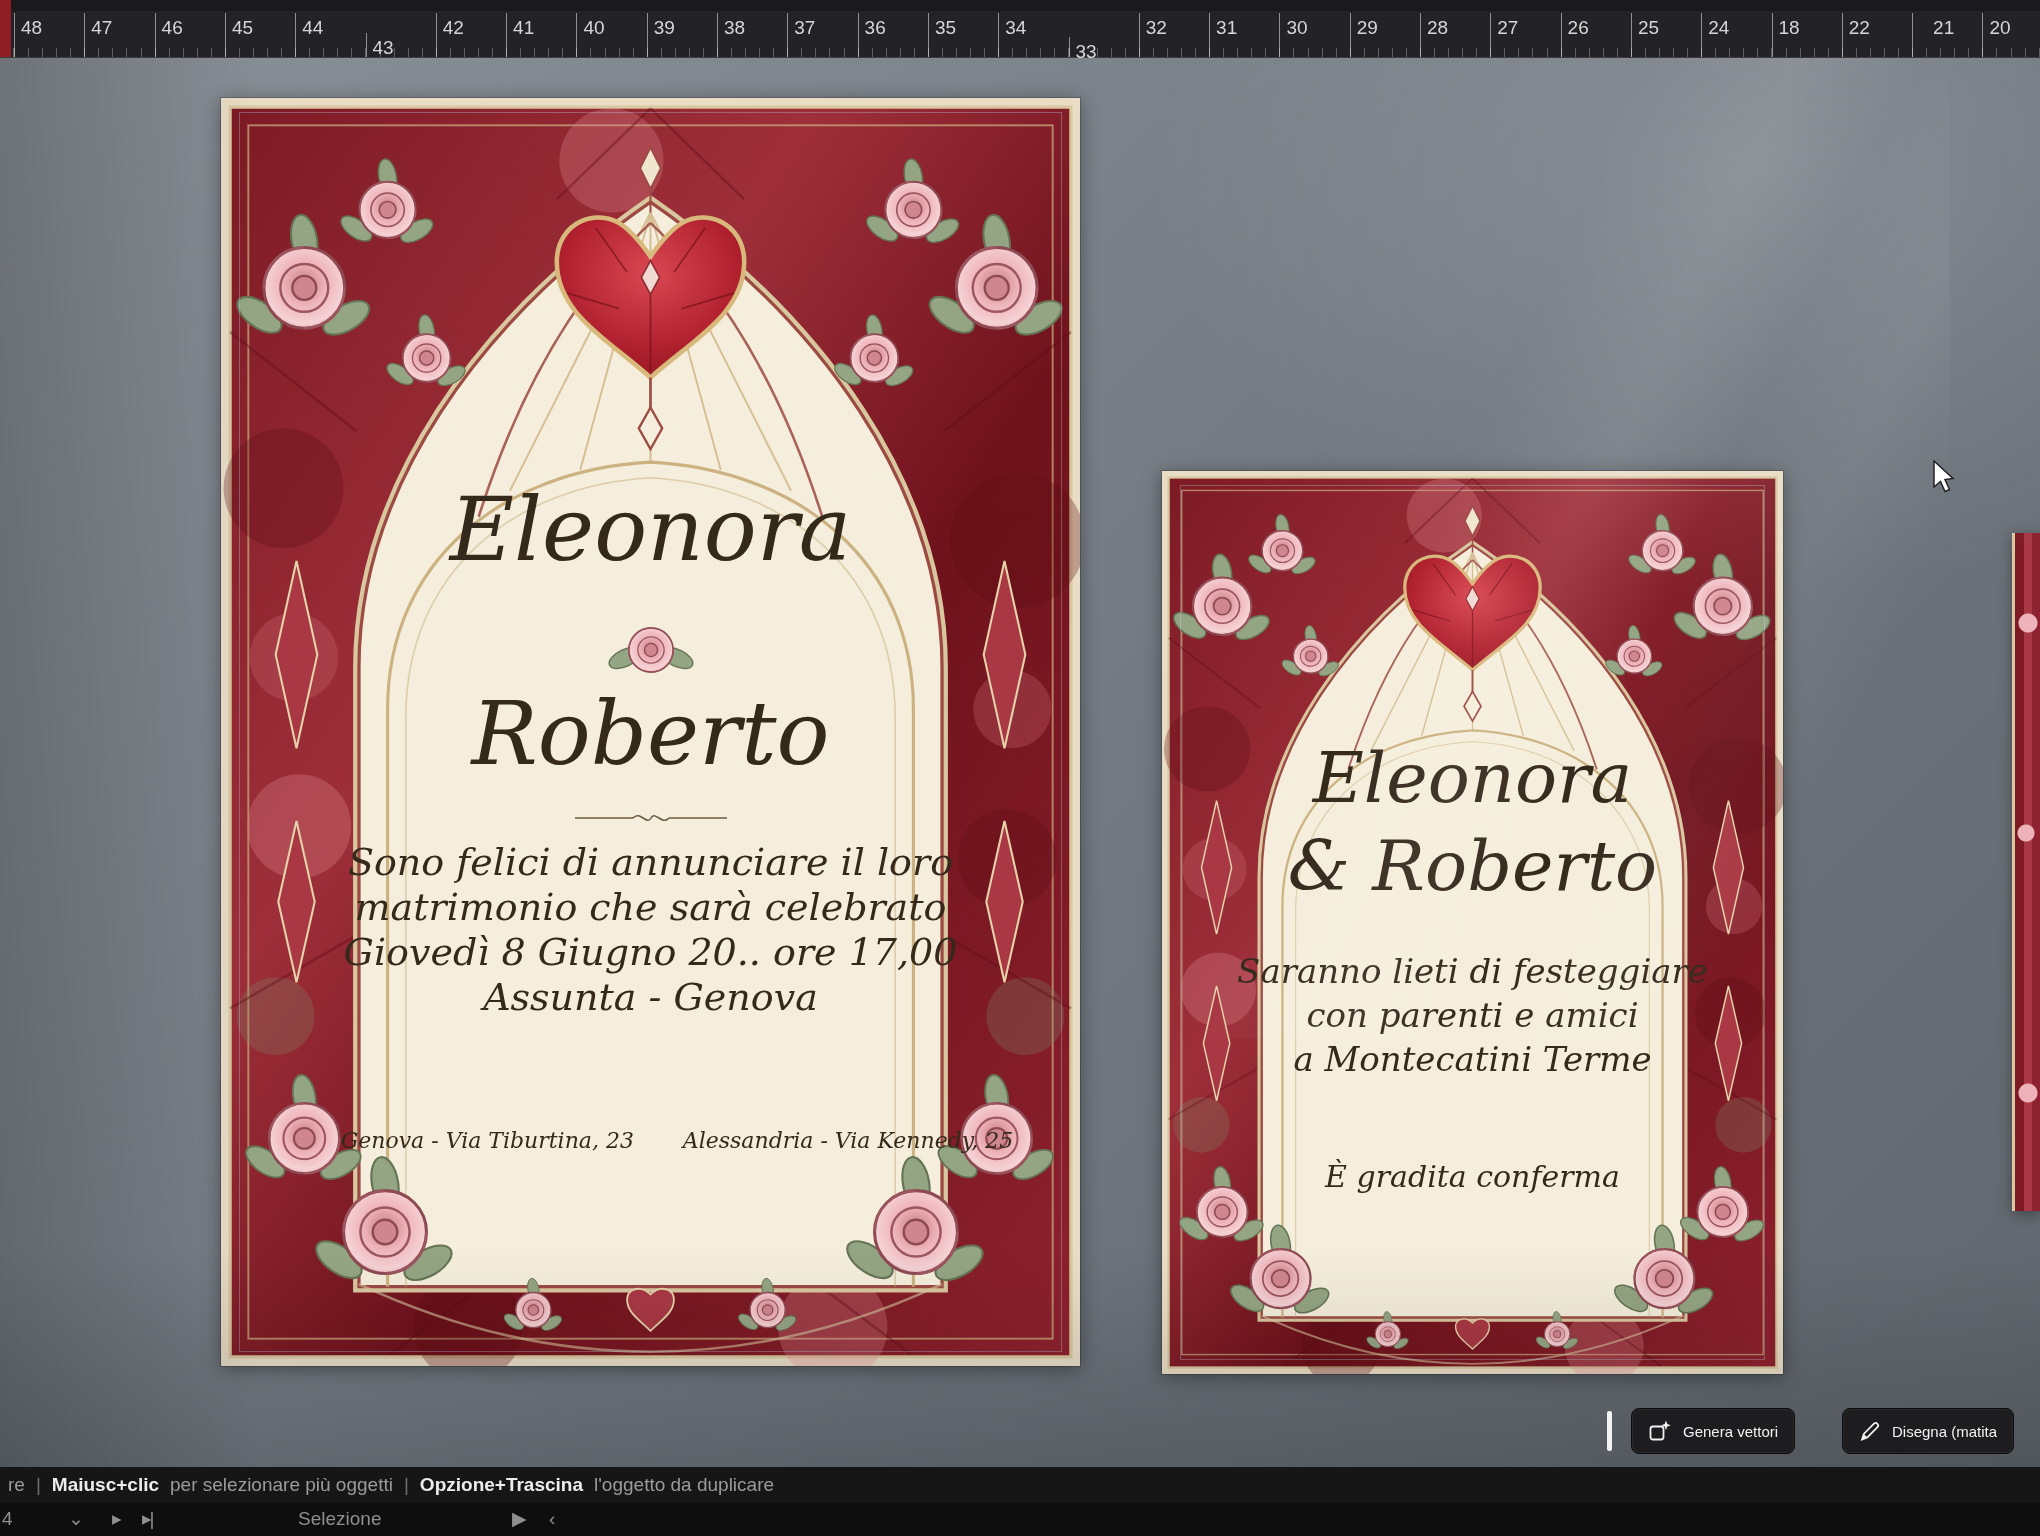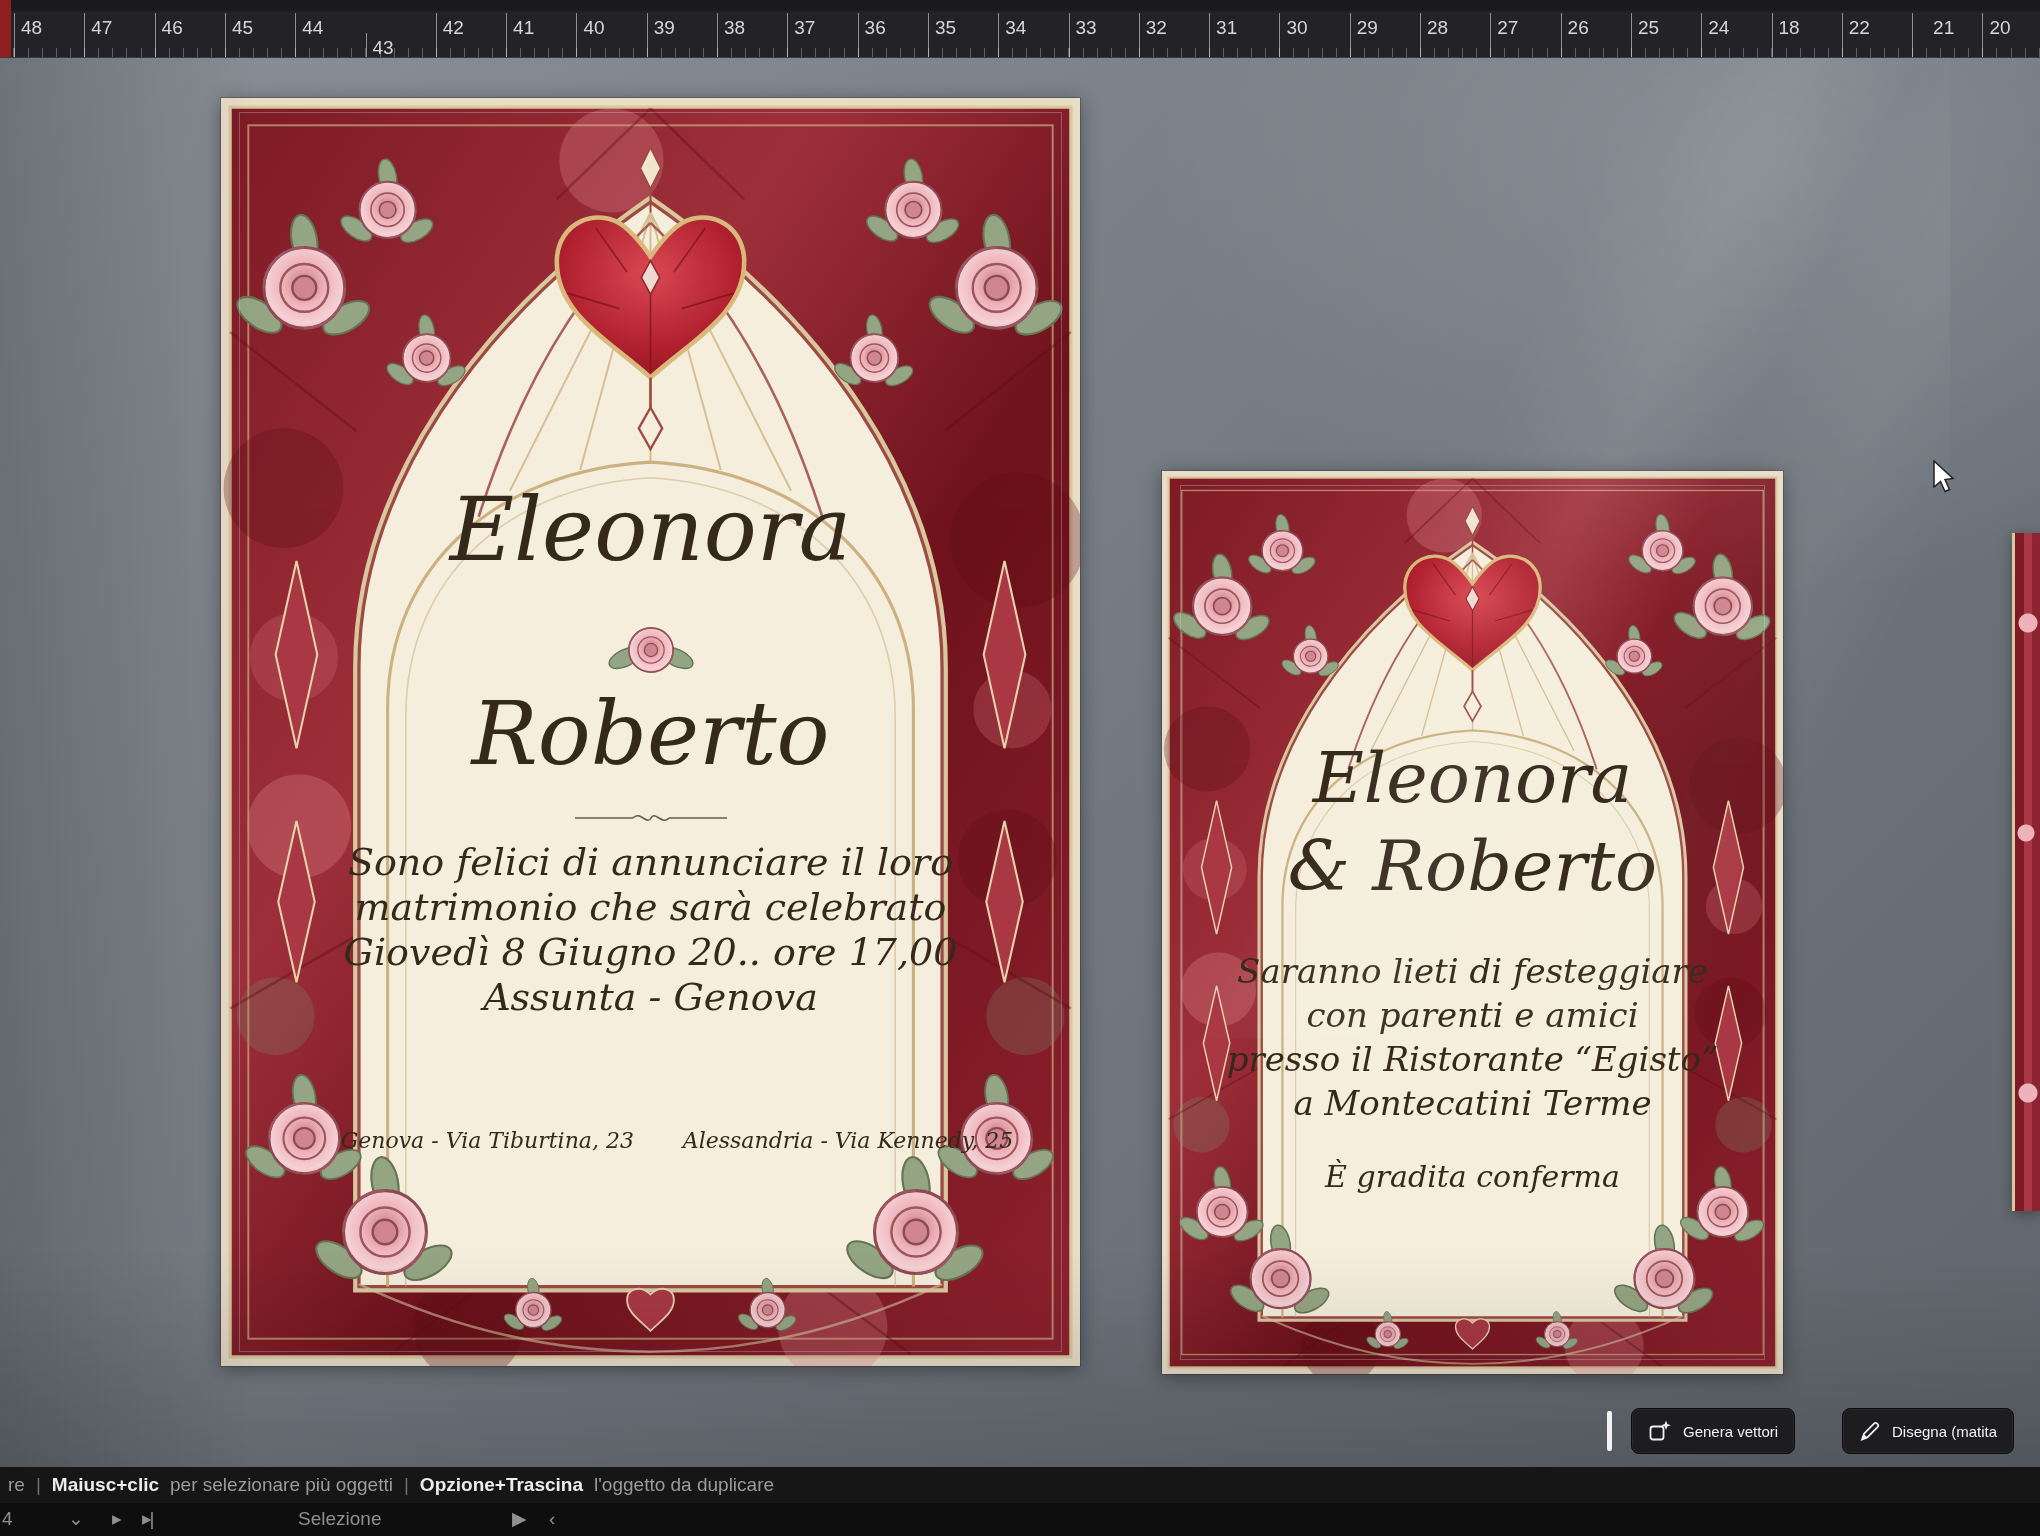--- a/index.html
+++ b/index.html
@@ -226,21 +226,21 @@
       <div class="ruler-cell" style="left: 365.5px; margin-top: 20px;">43</div>
       <div class="ruler-cell" style="left: 435.8px;">42</div>
       <div class="ruler-cell" style="left: 506.1px;">41</div>
       <div class="ruler-cell" style="left: 576.4px;">40</div>
       <div class="ruler-cell" style="left: 646.7px;">39</div>
       <div class="ruler-cell" style="left: 717px;">38</div>
       <div class="ruler-cell" style="left: 787.3px;">37</div>
       <div class="ruler-cell" style="left: 857.6px;">36</div>
       <div class="ruler-cell" style="left: 927.9px;">35</div>
       <div class="ruler-cell" style="left: 998.2px;">34</div>
-      <div class="ruler-cell" style="left: 1068.5px;">33</div>
+      <div class="ruler-cell" style="left: 1068.5px; margin-top: 24px;">33</div>
       <div class="ruler-cell" style="left: 1138.8px;">32</div>
       <div class="ruler-cell" style="left: 1209.1px;">31</div>
       <div class="ruler-cell" style="left: 1279.4px;">30</div>
       <div class="ruler-cell" style="left: 1349.7px;">29</div>
       <div class="ruler-cell" style="left: 1420px;">28</div>
       <div class="ruler-cell" style="left: 1490.3px;">27</div>
       <div class="ruler-cell" style="left: 1560.6px;">26</div>
       <div class="ruler-cell" style="left: 1630.9px;">25</div>
       <div class="ruler-cell" style="left: 1701.2px;">24</div>
       <div class="ruler-cell" style="left: 1771.5px;">18</div>
@@ -286,21 +286,20 @@
       <svg class="card-art" viewBox="0 0 660 975" preserveAspectRatio="none">
           <use href="#cardArt"></use>
         </svg>
       <div class="card-guides"></div>
       <div class="card-text">
         <div class="name rn1">Eleonora</div>
         <div class="name rn2">&amp; Roberto</div>
         <div class="body-lines">
             <div class="body-line">Saranno lieti di festeggiare</div>
             <div class="body-line">con parenti e amici</div>
-            <div class="body-line">presso il Ristorante “Egisto”</div>
             <div class="body-line">a Montecatini Terme</div>
           </div>
         <div class="note">È gradita conferma</div>
       </div>
     </div>
 
     <div class="card-sliver"></div>
 
     <div class="glare-a"></div>
     <div class="glare-b"></div>

